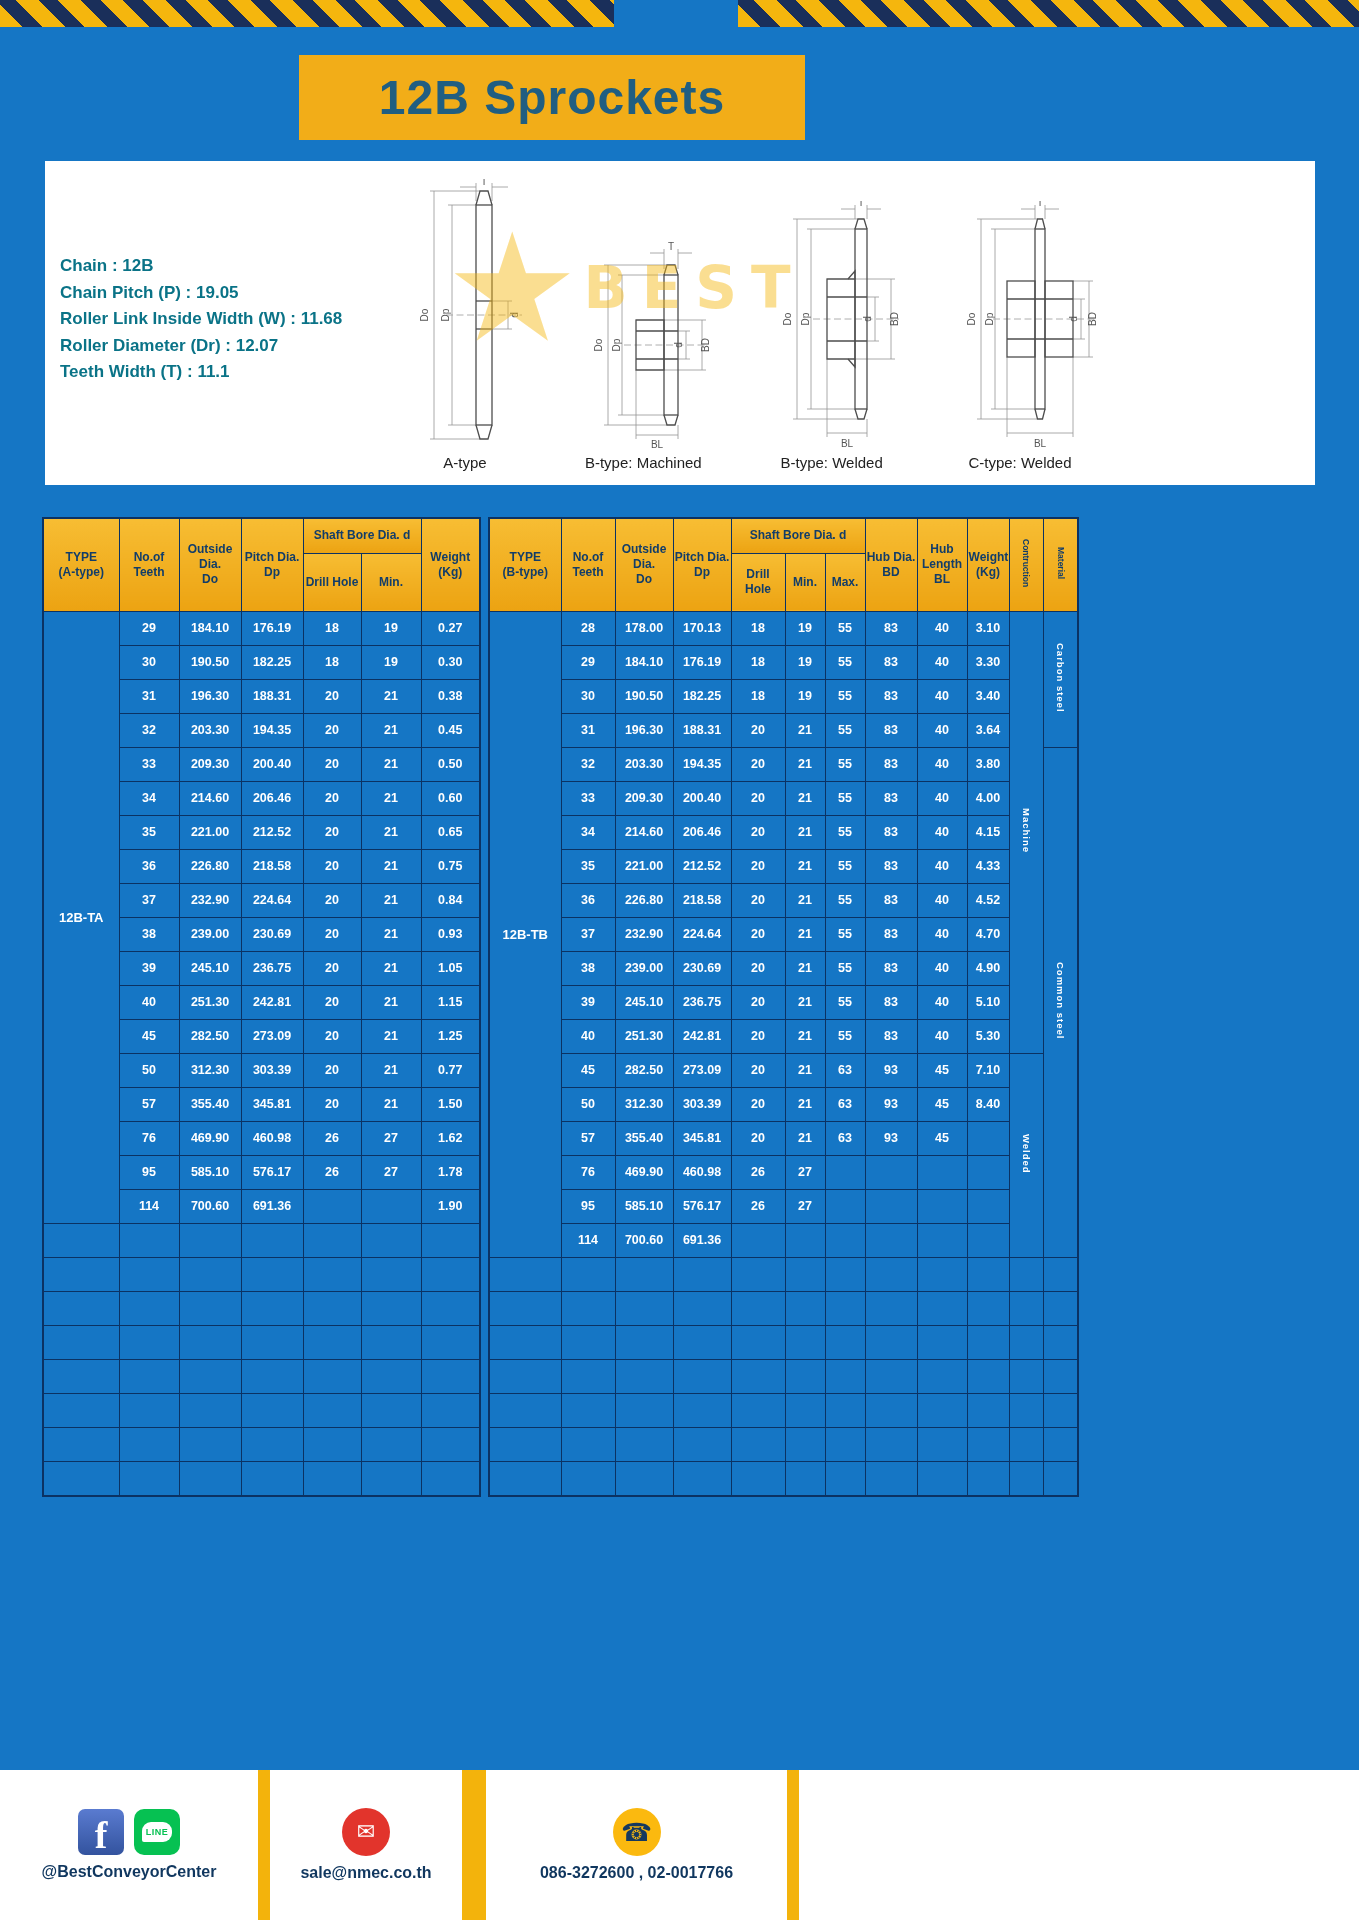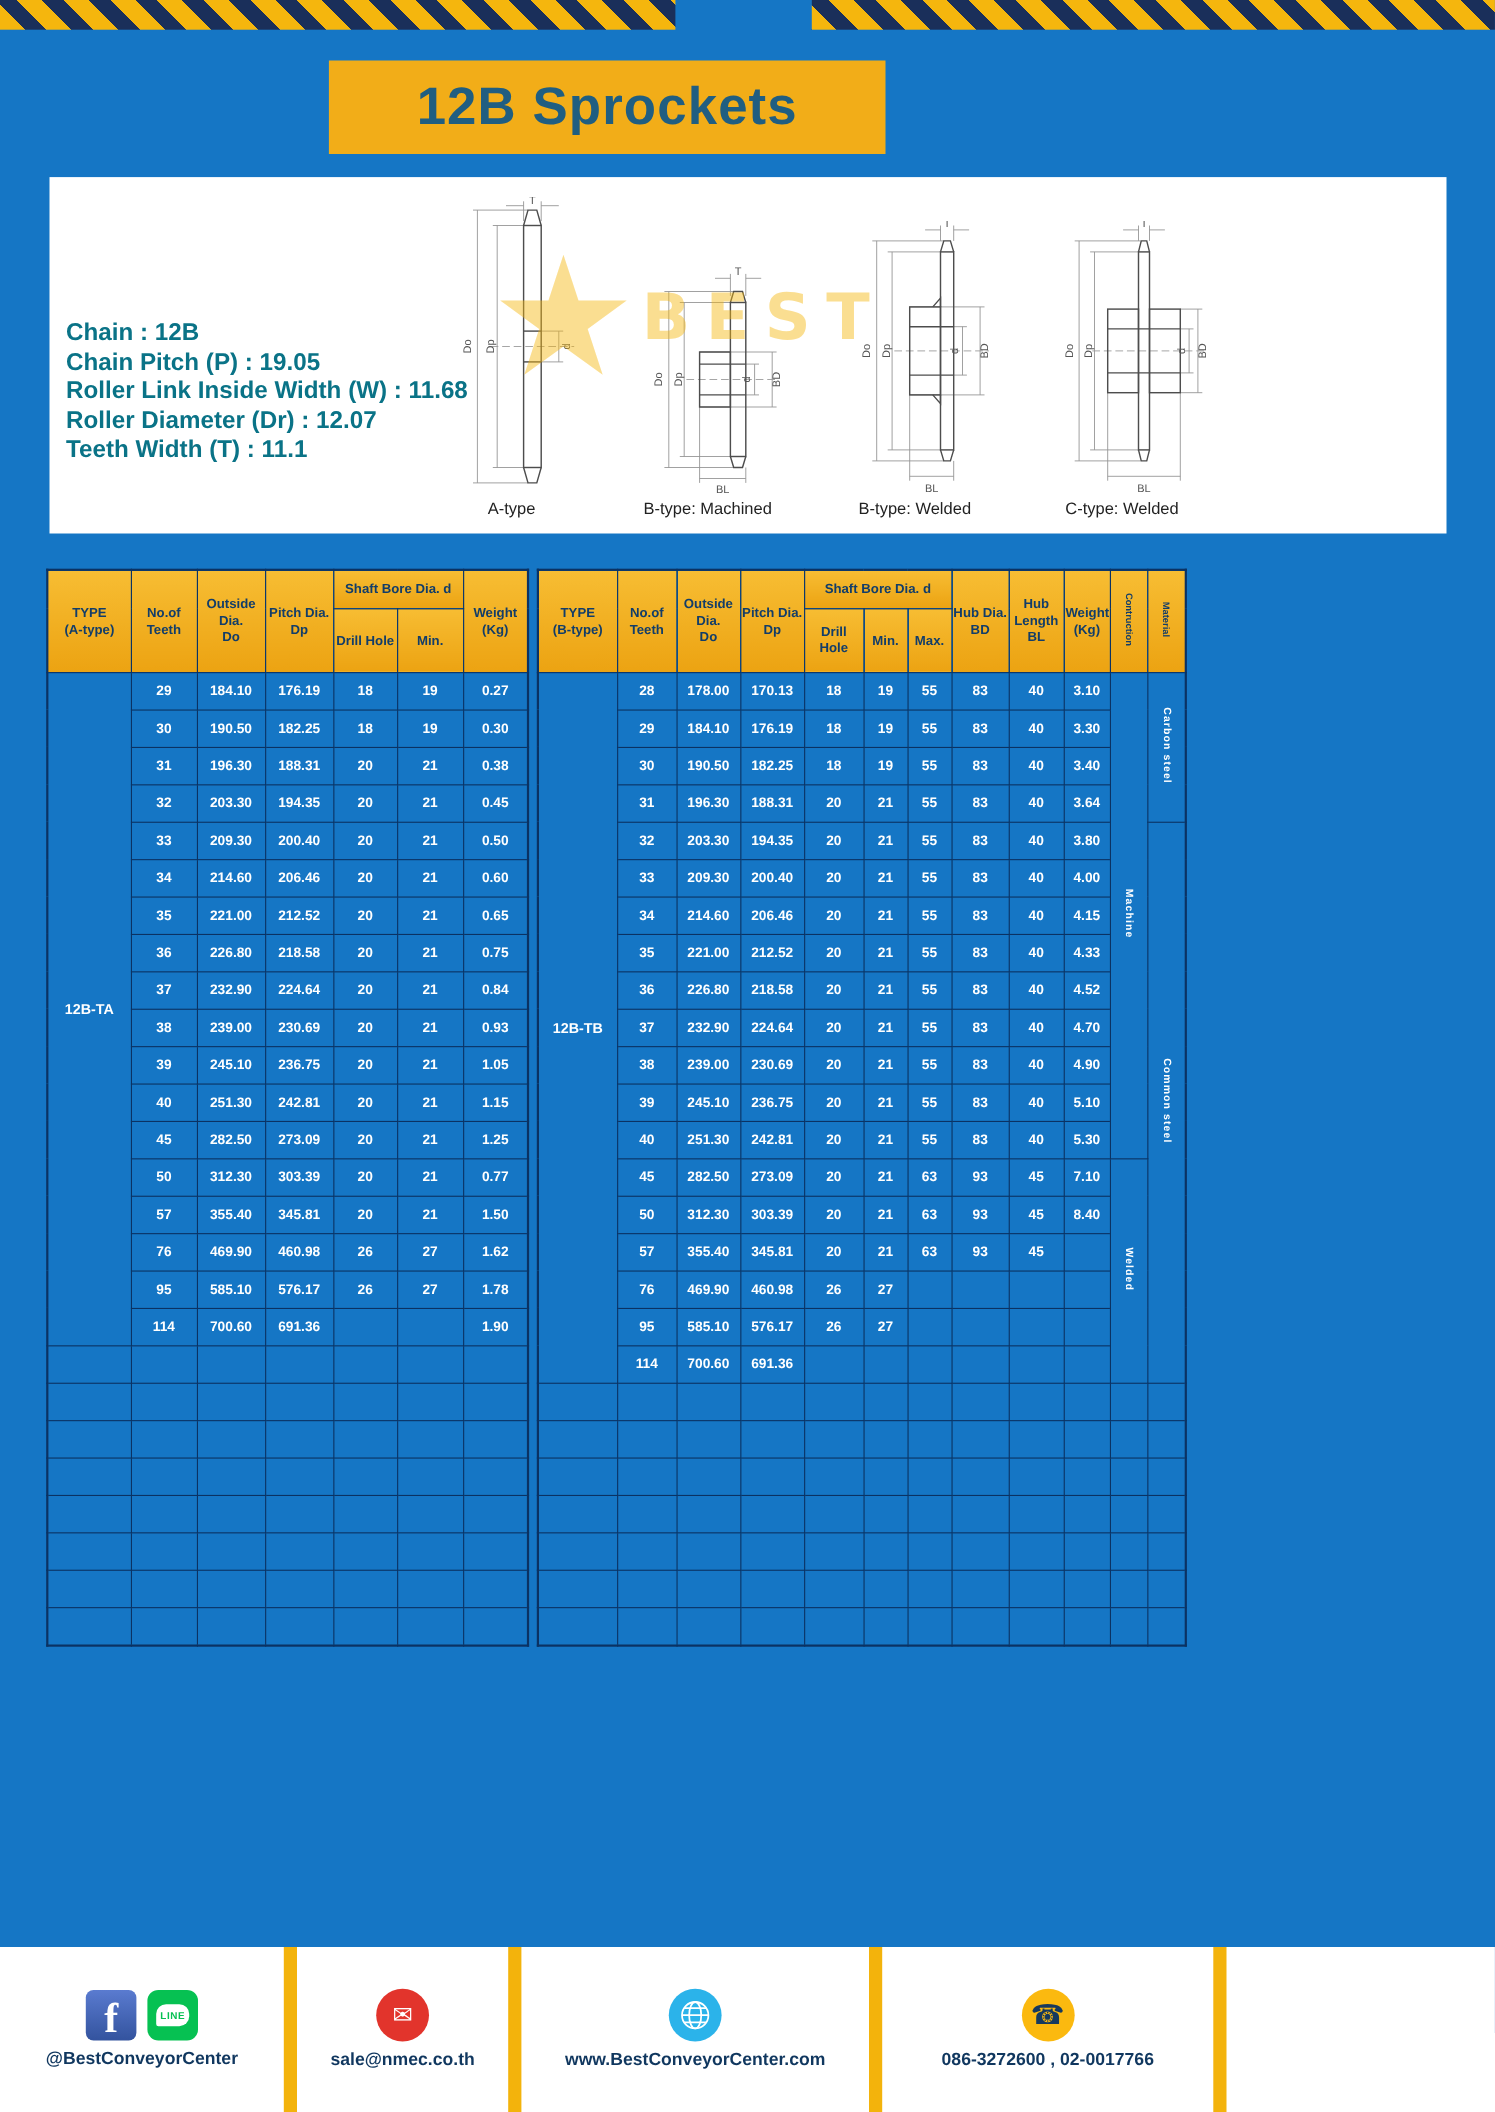--- a/index.html
+++ b/index.html
@@ -12,21 +12,21 @@
   .hazard-left{left:0;width:614px;}
   .hazard-right{left:738px;width:621px;}
 
   
   .title-banner{position:absolute;left:299px;top:55px;width:506px;height:85px;background:#f2ad18;
                 display:flex;align-items:center;justify-content:center;}
   .title-banner h1{margin:0;font-size:48px;font-weight:bold;color:#205e81;letter-spacing:1px;}
 
   
   .panel{position:absolute;left:45px;top:161px;width:1270px;height:324px;background:#ffffff;}
-  .specs{position:absolute;left:15px;top:92px;color:#0a7387;font-size:22px;font-weight:bold;line-height:26.5px;white-space:nowrap;margin-top:36px;}
+  .specs{position:absolute;left:15px;top:92px;color:#0a7387;font-size:17px;font-weight:bold;line-height:26.5px;white-space:nowrap;}
 
   .figures{position:absolute;left:345px;top:8px;width:715px;height:302px;
            display:flex;align-items:flex-end;justify-content:space-between;}
   .fig{margin:0;display:flex;flex-direction:column;align-items:center;}
   .fig figcaption{font-size:15px;color:#222;margin-top:3px;white-space:nowrap;}
 
   .watermark{position:absolute;left:400px;top:62px;width:690px;display:flex;align-items:center;
              opacity:.45;color:#f6b70e;pointer-events:none;}
   .wm-star{font-size:150px;line-height:130px;margin-right:4px;}
   .wm-text div{font-size:58px;font-weight:800;letter-spacing:14px;line-height:62px;
@@ -931,34 +931,20 @@
     <div class="fbar"></div>
 
     <div class="fsec" style="width:192px">
       <div class="icon-mail">
         <span>✉</span>
       </div>
       <div class="ftext">sale@nmec.co.th</div>
     </div>
     <div class="fbar"></div>
 
-    <div class="fsec" style="width:316px">
-      <div class="icon-globe">
-        <svg width="32" height="32" viewBox="0 0 32 32">
-          <g stroke="#ffffff" stroke-width="1.6" fill="none">
-            <circle cx="16" cy="16" r="12"></circle>
-            <ellipse cx="16" cy="16" rx="5.5" ry="12"></ellipse>
-            <line x1="4" y1="16" x2="28" y2="16"></line>
-            <line x1="6" y1="9.5" x2="26" y2="9.5"></line>
-            <line x1="6" y1="22.5" x2="26" y2="22.5"></line>
-          </g>
-        </svg>
-      </div>
-      <div class="ftext">www.BestConveyorCenter.com</div>
-    </div>
     <div class="fbar"></div>
 
     <div class="fsec" style="width:301px">
       <div class="icon-phone">
         <span>☎</span>
       </div>
       <div class="ftext">086-3272600 , 02-0017766</div>
     </div>
     <div class="fbar"></div>
     <div class="fsec" style="flex:1"></div>

